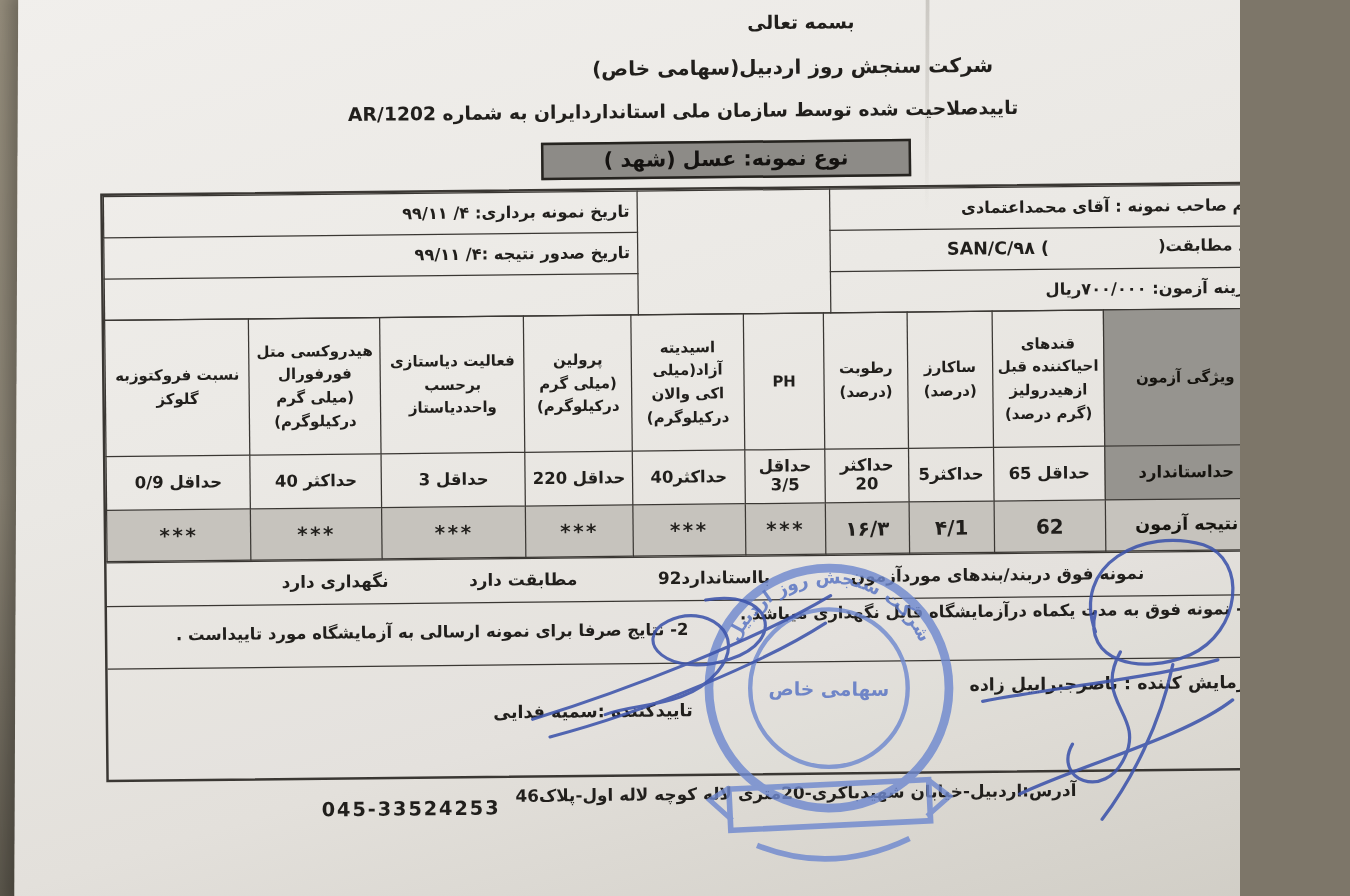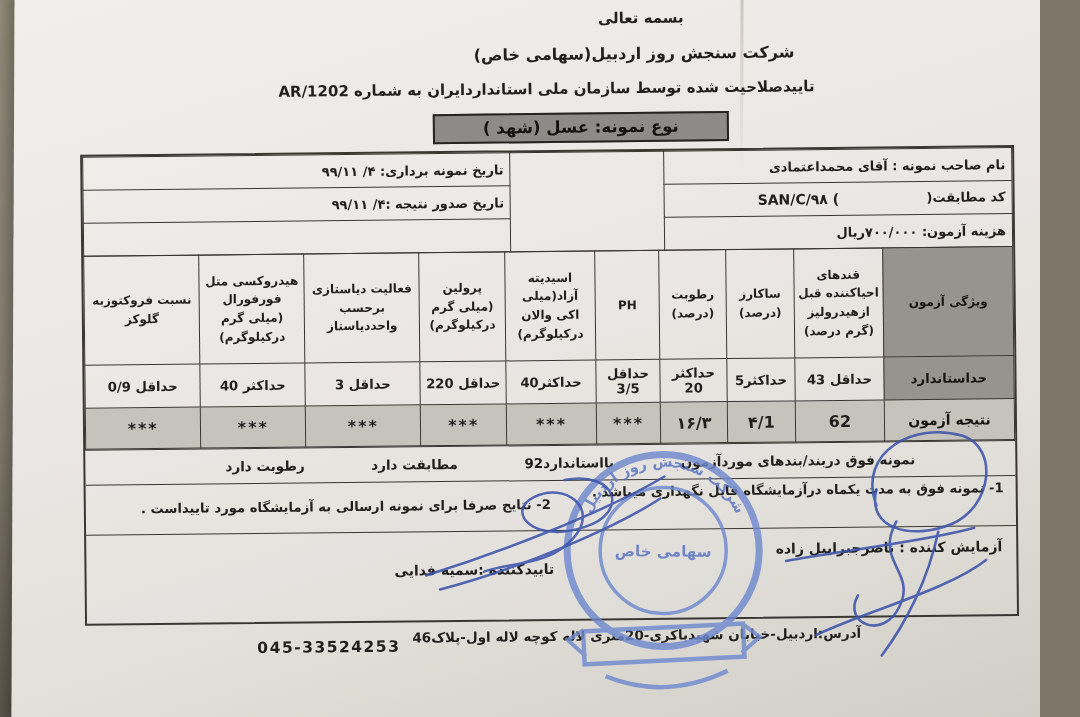--- a/index.html
+++ b/index.html
@@ -1,19 +1,19 @@
 <!DOCTYPE html>
 <html lang="fa"><head>
 <meta charset="utf-8">
 <style>
   html,body{margin:0;padding:0;}
   body{width:1080px;height:717px;overflow:hidden;background:#7d7669;
        font-family:"DejaVu Sans", sans-serif;}
-  .scene{position:relative;width:1040px;height:717px;overflow:hidden;
-         background:linear-gradient(180deg,#958d7c 0%,#8a8374 55%,#5e594e 100%);}
+  .scene{position:relative;width:950px;height:717px;overflow:hidden;
+         background:linear-gradient(180deg,#958d7c 0%,#8a8374 55%,#5e594e 100%);padding-left:42px;}
   .paper{position:absolute;left:13px;top:-6px;width:1075px;height:730px;
          background:linear-gradient(163deg,#f1efec 0%,#eae8e4 40%,#e3e0db 68%,#cfccc4 100%);
          box-shadow:-7px 2px 14px rgba(0,0,0,.28);
          transform:rotate(.25deg);}
   .crease{position:absolute;left:726px;top:0;width:3px;height:175px;
           background:linear-gradient(180deg,rgba(110,104,93,.28),rgba(110,104,93,0));}
   .doc{position:absolute;left:64px;top:8px;width:934px;direction:rtl;
        color:#211f1c;transform:rotate(-.85deg);transform-origin:50% 0;}
   .hline{text-align:center;font-weight:bold;}
   .bismillah{font-size:15px;margin-top:8px;transform:translateX(95px);}
@@ -118,21 +118,21 @@
             <td>رطوبت (درصد)</td>
             <td>PH</td>
             <td>اسیدیته آزاد(میلی اکی والان درکیلوگرم)</td>
             <td>پرولین (میلی گرم درکیلوگرم)</td>
             <td>فعالیت دیاستازی برحسب واحددیاستاز</td>
             <td>هیدروکسی متل فورفورال (میلی گرم درکیلوگرم)</td>
             <td>نسبت فروکتوزبه گلوکز</td>
           </tr>
           <tr class="std-row">
             <td class="rowhead">حداستاندارد</td>
-            <td>حداقل 43</td>
+            <td>حداقل 65</td>
             <td>حداکثر5</td>
             <td>حداکثر 20</td>
             <td>حداقل 3/5</td>
             <td>حداکثر40</td>
             <td>حداقل 220</td>
             <td>حداقل 3</td>
             <td>حداکثر 40</td>
             <td>حداقل 0/9</td>
           </tr>
           <tr class="res-row">
@@ -147,21 +147,21 @@
             <td class="stars">***</td>
             <td class="stars">***</td>
           </tr>
         </tbody>
           </table>
 
         <div class="conf-row">
           <span>نمونه فوق دربند/بندهای موردآزمون</span>
           <span>بااستاندارد92</span>
           <span>مطابقت دارد</span>
-          <span>رطوبت دارد</span>
+          <span>نگهداری دارد</span>
         </div>
 
         <div class="notes-row">
           <span class="note-1">1- نمونه فوق به مدت یکماه درآزمایشگاه قابل نگهداری میباشد .</span>
           <span class="note-2">2- نتایج صرفا برای نمونه ارسالی به آزمایشگاه مورد تاییداست .</span>
         </div>
 
         <div class="sign-row">
           <span class="tester">آزمایش کننده : ناصرجبراییل زاده</span>
           <span class="approver">تاییدکننده :سمیه فدایی</span>

